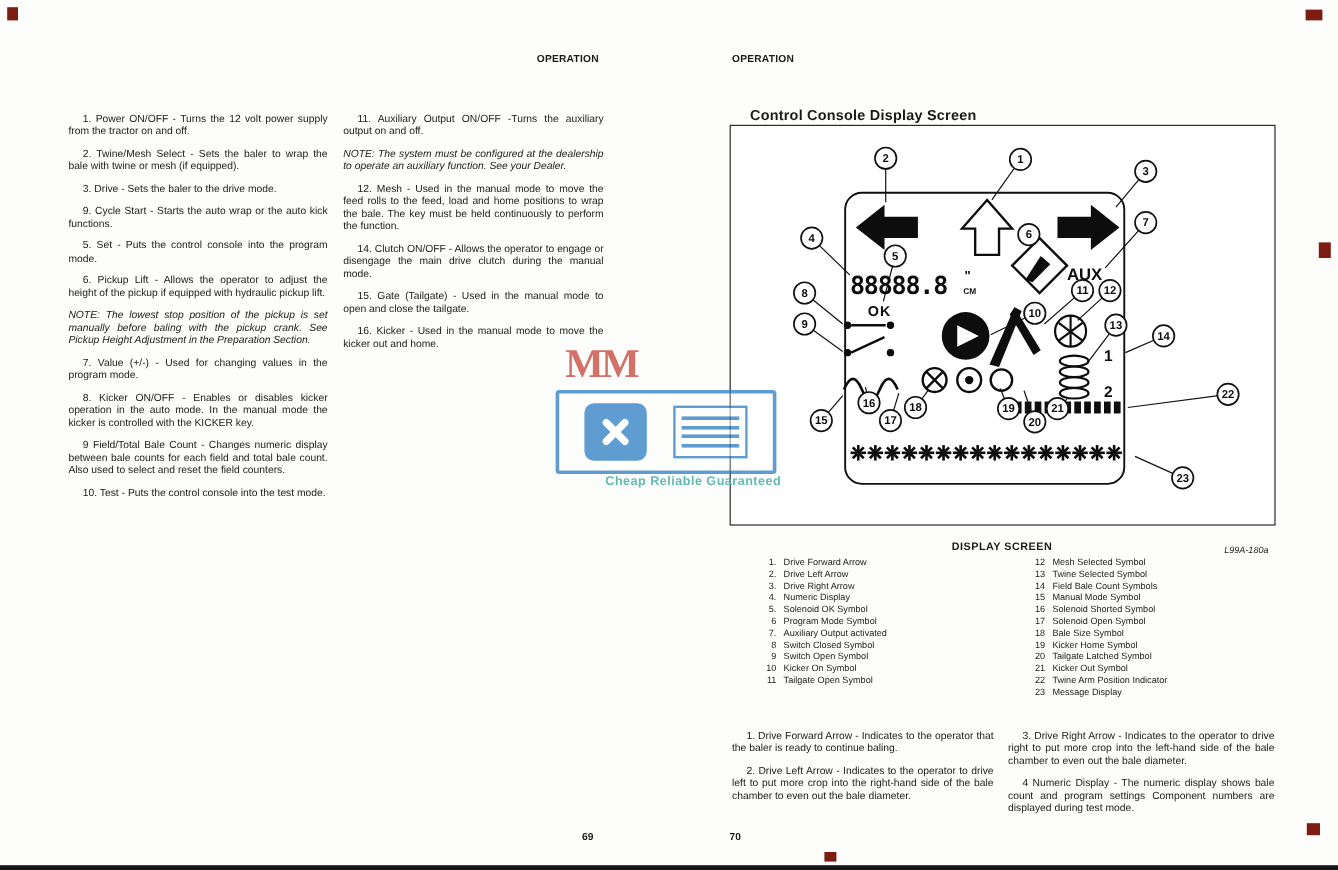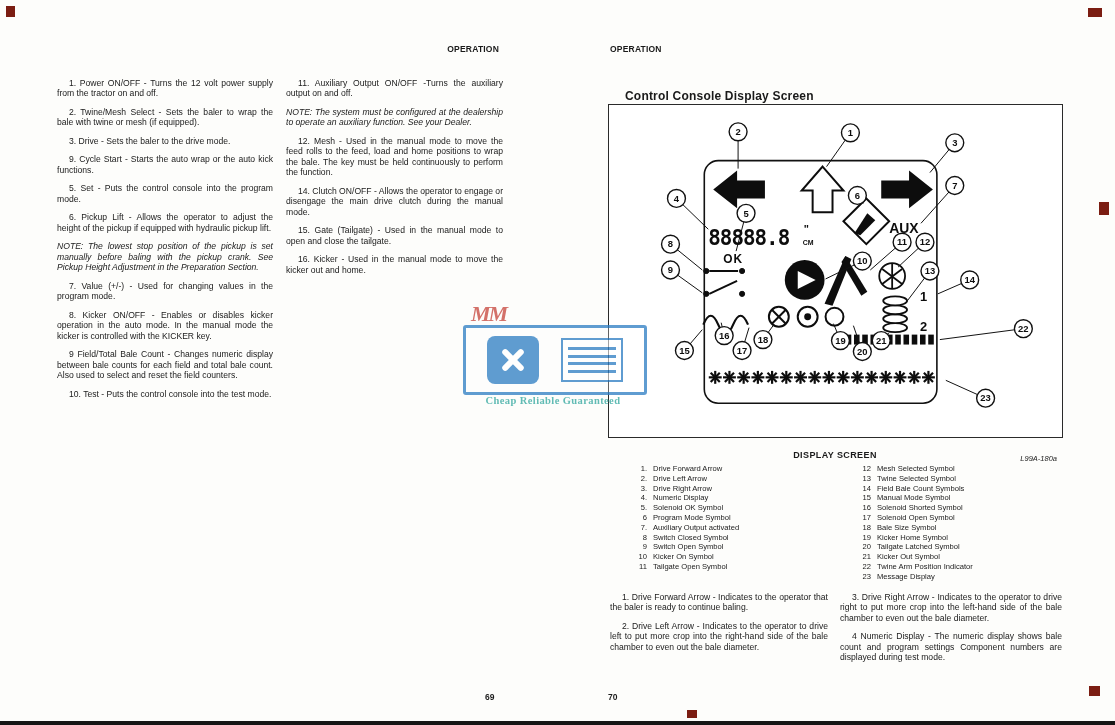--- a/index.html
+++ b/index.html
@@ -12,21 +12,21 @@
     font-family:"Liberation Sans",sans-serif;position:relative;overflow:hidden;
   }
   .sheet{position:absolute;inset:0;}
   .page{position:absolute;}
   .page-left{left:57px;top:40px;width:446px;height:680px;}
   .page-right{left:608px;top:40px;width:455px;height:680px;}
   .runhead{position:absolute;font-weight:bold;font-size:8.5px;letter-spacing:.2px;}
   .runhead-left{right:4px;top:4px;}
   .runhead-right{left:2px;top:4px;}
   .title{position:absolute;left:2px;top:34px;margin:15px;font-size:12px;font-weight:bold;letter-spacing:.2px;}
-  .col{position:absolute;}
+  .col{position:absolute;margin-top:16px;}
   .colL1{left:0;top:38px;width:216px;}
   .colL2{left:229px;top:38px;width:217px;}
   .colR1{left:2px;top:552px;width:218px;}
   .colR2{left:232px;top:552px;width:222px;}
   .para{font-size:8.6px;line-height:1.22;text-align:justify;margin:0 0 8px 0;text-indent:12px;}
   .para.note{font-style:italic;text-indent:0;}
   .pagenum{position:absolute;font-size:8.5px;font-weight:bold;}
   .pn-left{left:428px;top:652px;}
   .pn-right{left:0;top:652px;}
   .figure-box{position:absolute;left:0;top:64px;width:453px;height:332px;margin:0;
@@ -36,30 +36,30 @@
   .legend{position:absolute;top:424px;width:214px;}
   .legendA{left:24px;}
   .legendB{left:248px;}
   .legend-row{display:flex;font-size:7.6px;line-height:9.8px;}
   .lnum{width:15px;text-align:right;margin-right:6px;flex:none;}
   .llab{flex:1;}
   .scan-mark{position:absolute;background:var(--scan-mark);}
   .bottom-bar{position:absolute;left:0;bottom:0;width:1115px;height:4px;background:#161616;}
   
   .watermark{position:absolute;left:455px;top:285px;width:200px;opacity:.85;pointer-events:none;}
-  .wm-mm{position:absolute;left:16px;top:0;font-family:"Liberation Serif",serif;font-style:italic;
-    font-weight:bold;font-size:22px;color:var(--watermark-red);opacity:.8;letter-spacing:-2px;margin-top:16px;}
+  .wm-mm{position:absolute;left:16px;top:0;font-family:"Liberation Serif",serif;
+    font-weight:bold;font-size:34px;color:var(--watermark-red);opacity:.8;letter-spacing:-2px;}
   .wm-box{position:absolute;left:8px;top:40px;width:178px;height:64px;border:3px solid var(--watermark-blue);
     background:rgba(255,255,255,.35);border-radius:3px;display:flex;align-items:center;justify-content:space-evenly;opacity:.9;}
   .wm-tool{width:52px;height:48px;background:var(--watermark-blue);border-radius:8px;display:flex;align-items:center;justify-content:center;}
   .wm-doc{width:62px;height:44px;border:2.5px solid var(--watermark-blue);background:rgba(255,255,255,.6);
     display:flex;flex-direction:column;justify-content:space-evenly;padding:3px 5px;box-sizing:border-box;}
   .wm-line{height:3px;background:var(--watermark-blue);}
-  .wm-caption{position:absolute;left:0;top:110px;width:196px;text-align:center;font-weight:bold;
-    font-size:10.5px;color:var(--watermark-teal);letter-spacing:.4px;font-family:Liberation Serif, serif;}
+  .wm-caption{position:absolute;left:0;top:110px;width:196px;text-align:right;font-weight:bold;
+    font-size:10.5px;color:var(--watermark-teal);letter-spacing:.4px;}
   svg text{font-family:"Liberation Sans",sans-serif;fill:#0d0d0d;}
   svg .seg{font-family:"DejaVu Sans Mono",monospace;}
 </style>
 </head>
 <body>
 
 <div class="sheet">
 
   <div class="scan-mark" style="left:6px;top:6px;width:9px;height:11px"></div>
   <div class="scan-mark" style="left:1088px;top:8px;width:14px;height:9px"></div>

